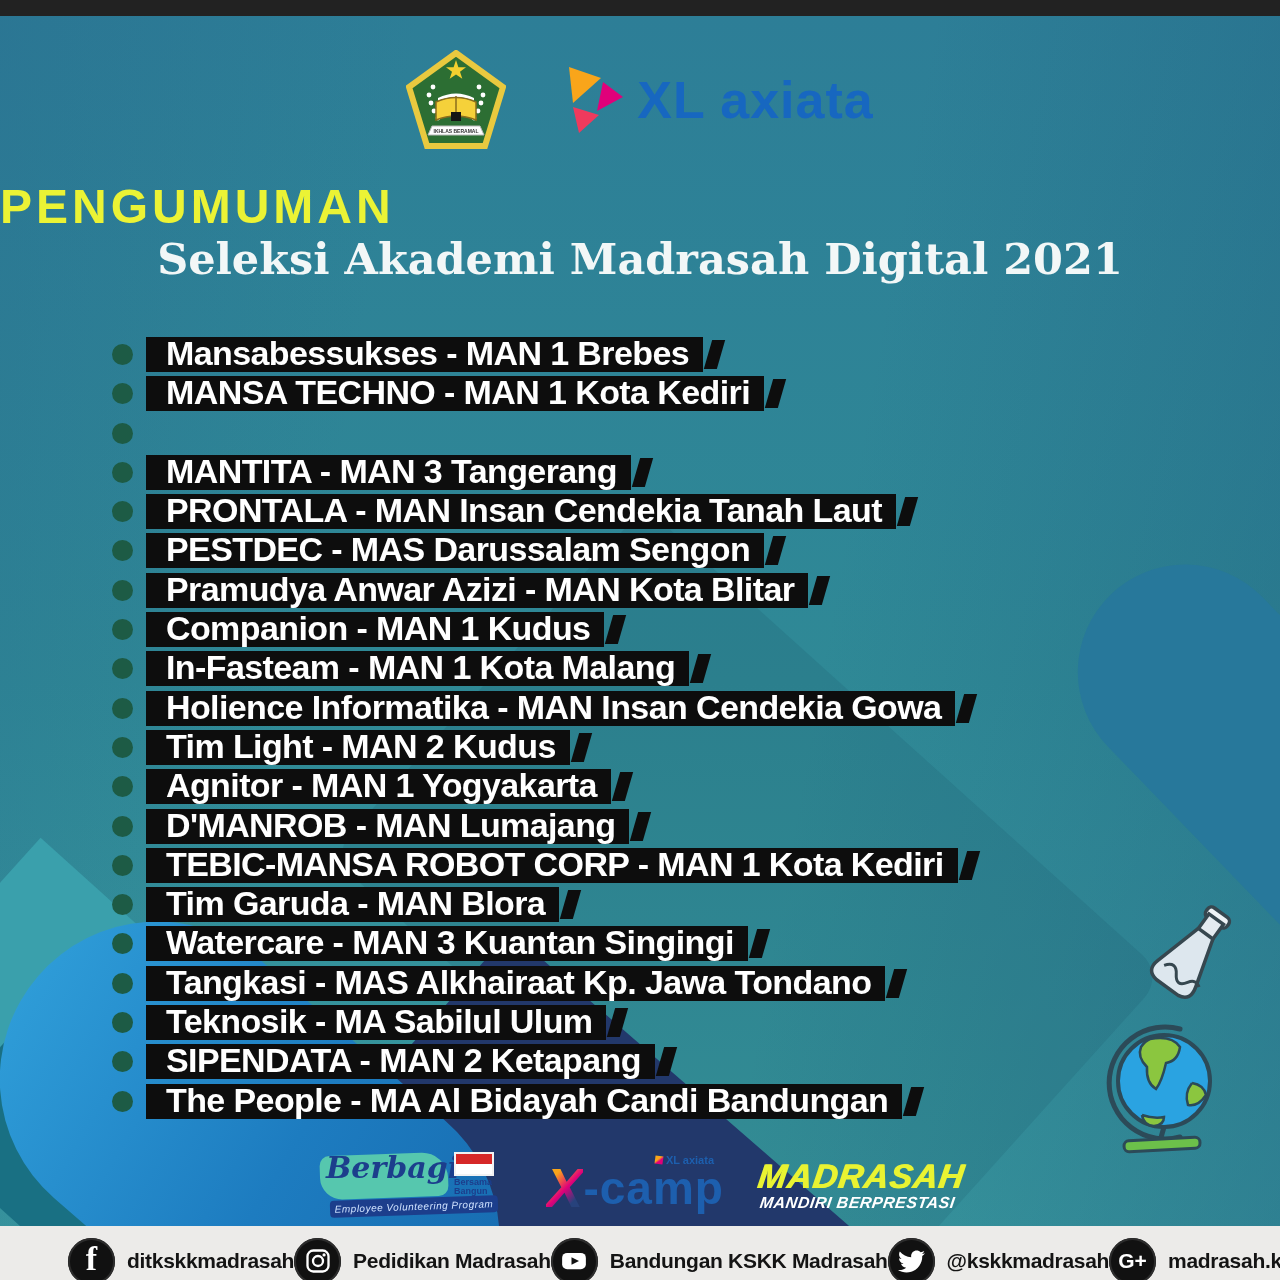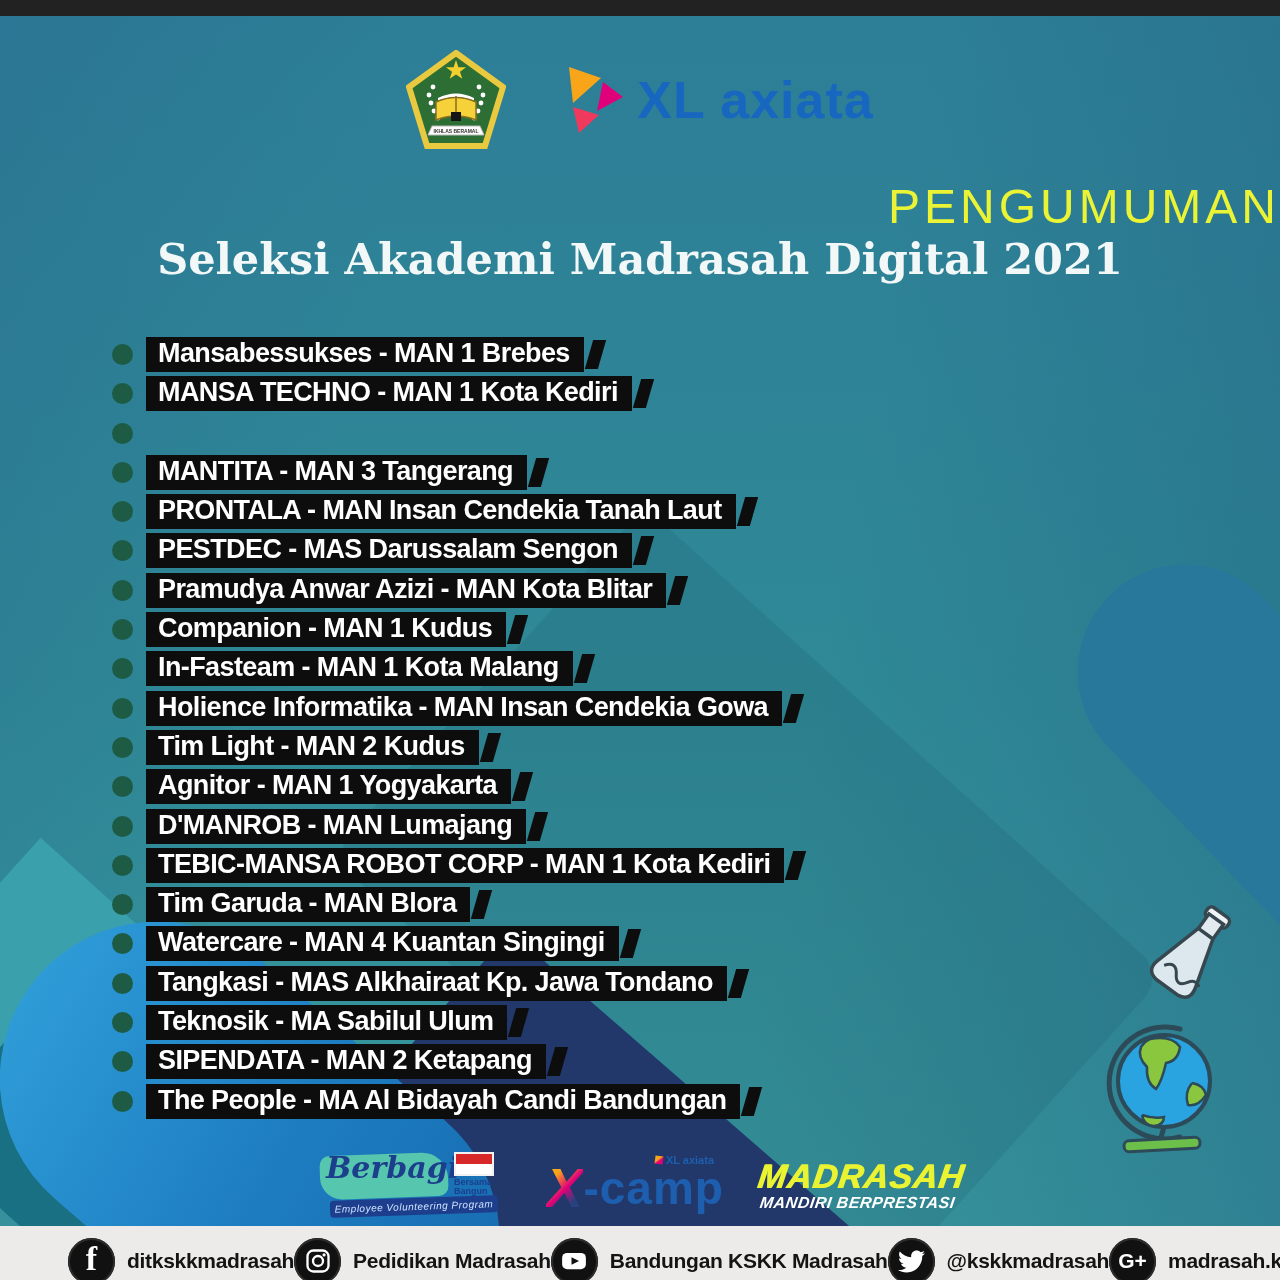--- a/index.html
+++ b/index.html
@@ -25,32 +25,32 @@
     background:linear-gradient(170deg,#2f9ed9 0%, #1d7cc0 55%, #176bb0 100%);
     transform:rotate(-49deg); transform-origin:158px 158px;}
   .band-teal-dark-corner{left:-80px; top:1120px; width:150px; height:320px;
     background:#197083; transform:rotate(-48deg); transform-origin:0 0;}
   
   .header-logos{position:absolute; top:34px; left:0; right:0; z-index:2;
     display:flex; justify-content:center; align-items:center; gap:55px;}
   .xl-logo{display:flex; align-items:center; gap:14px;}
   .xl-wordmark{font-size:52px; font-weight:bold; color:#1767c0; letter-spacing:1px;}
   
-  .title{position:absolute; top:163px; left:16px; right:0; z-index:2; text-align:right;
-    font-size:48px; font-weight:normal; letter-spacing:4px; color:#ebf335;}
+  .title{position:absolute; top:163px; left:0; right:0; z-index:2; text-align:left;
+    font-size:48px; font-weight:bold; letter-spacing:4px; color:#ebf335;}
   .subtitle{position:absolute; top:218px; left:0; right:0; z-index:2; text-align:center;
     font-family:"DejaVu Serif", serif; font-weight:bold;
     font-size:43px; color:#f2f7f7; letter-spacing:0px;}
   
   .team-list{position:absolute; top:322px; left:112px; z-index:2;}
   .team-row{display:flex; align-items:center; height:33px; margin-bottom:6.3px;}
   .bullet{width:21px; height:21px; border-radius:50%; background:#1d5b45; margin-right:13px; flex:0 0 auto;}
   .bar{position:relative; background:#0d0d0d; color:#fff; font-weight:bold;
-    font-size:27px; line-height:33px; letter-spacing:-0.6px;
-    padding:0 14px 2px 12px; white-space:nowrap;}
+    font-size:34px; line-height:33px; letter-spacing:-0.6px;
+    padding:0 14px 2px 20px; white-space:nowrap;}
   .bar::after{content:''; position:absolute; right:-18px; top:3px; bottom:3px; width:13px;
     background:#0d0d0d; transform:skewX(-16deg);}
   
   .flask{position:absolute; left:1128px; top:880px; z-index:2;}
   .globe{position:absolute; left:1080px; top:1005px; z-index:2;}
   
   .sponsors{position:absolute; top:1126px; left:0; right:0; height:84px; z-index:2;
     display:flex; justify-content:center; align-items:center; gap:30px;}
   .berbagi{position:relative; width:190px; height:72px;}
   .berbagi-shape{position:absolute; left:0; top:6px; width:128px; height:44px;
@@ -191,21 +191,21 @@
       <div class="team-row">
         <span class="bullet"></span>
         <span class="bar">TEBIC-MANSA ROBOT CORP - MAN 1 Kota Kediri</span>
       </div>
       <div class="team-row">
         <span class="bullet"></span>
         <span class="bar">Tim Garuda - MAN Blora</span>
       </div>
       <div class="team-row">
         <span class="bullet"></span>
-        <span class="bar">Watercare - MAN 4 Kuantan Singingi</span>
+        <span class="bar">Watercare - MAN 3 Kuantan Singingi</span>
       </div>
       <div class="team-row">
         <span class="bullet"></span>
         <span class="bar">Tangkasi - MAS Alkhairaat Kp. Jawa Tondano</span>
       </div>
       <div class="team-row">
         <span class="bullet"></span>
         <span class="bar">Teknosik - MA Sabilul Ulum</span>
       </div>
       <div class="team-row">

